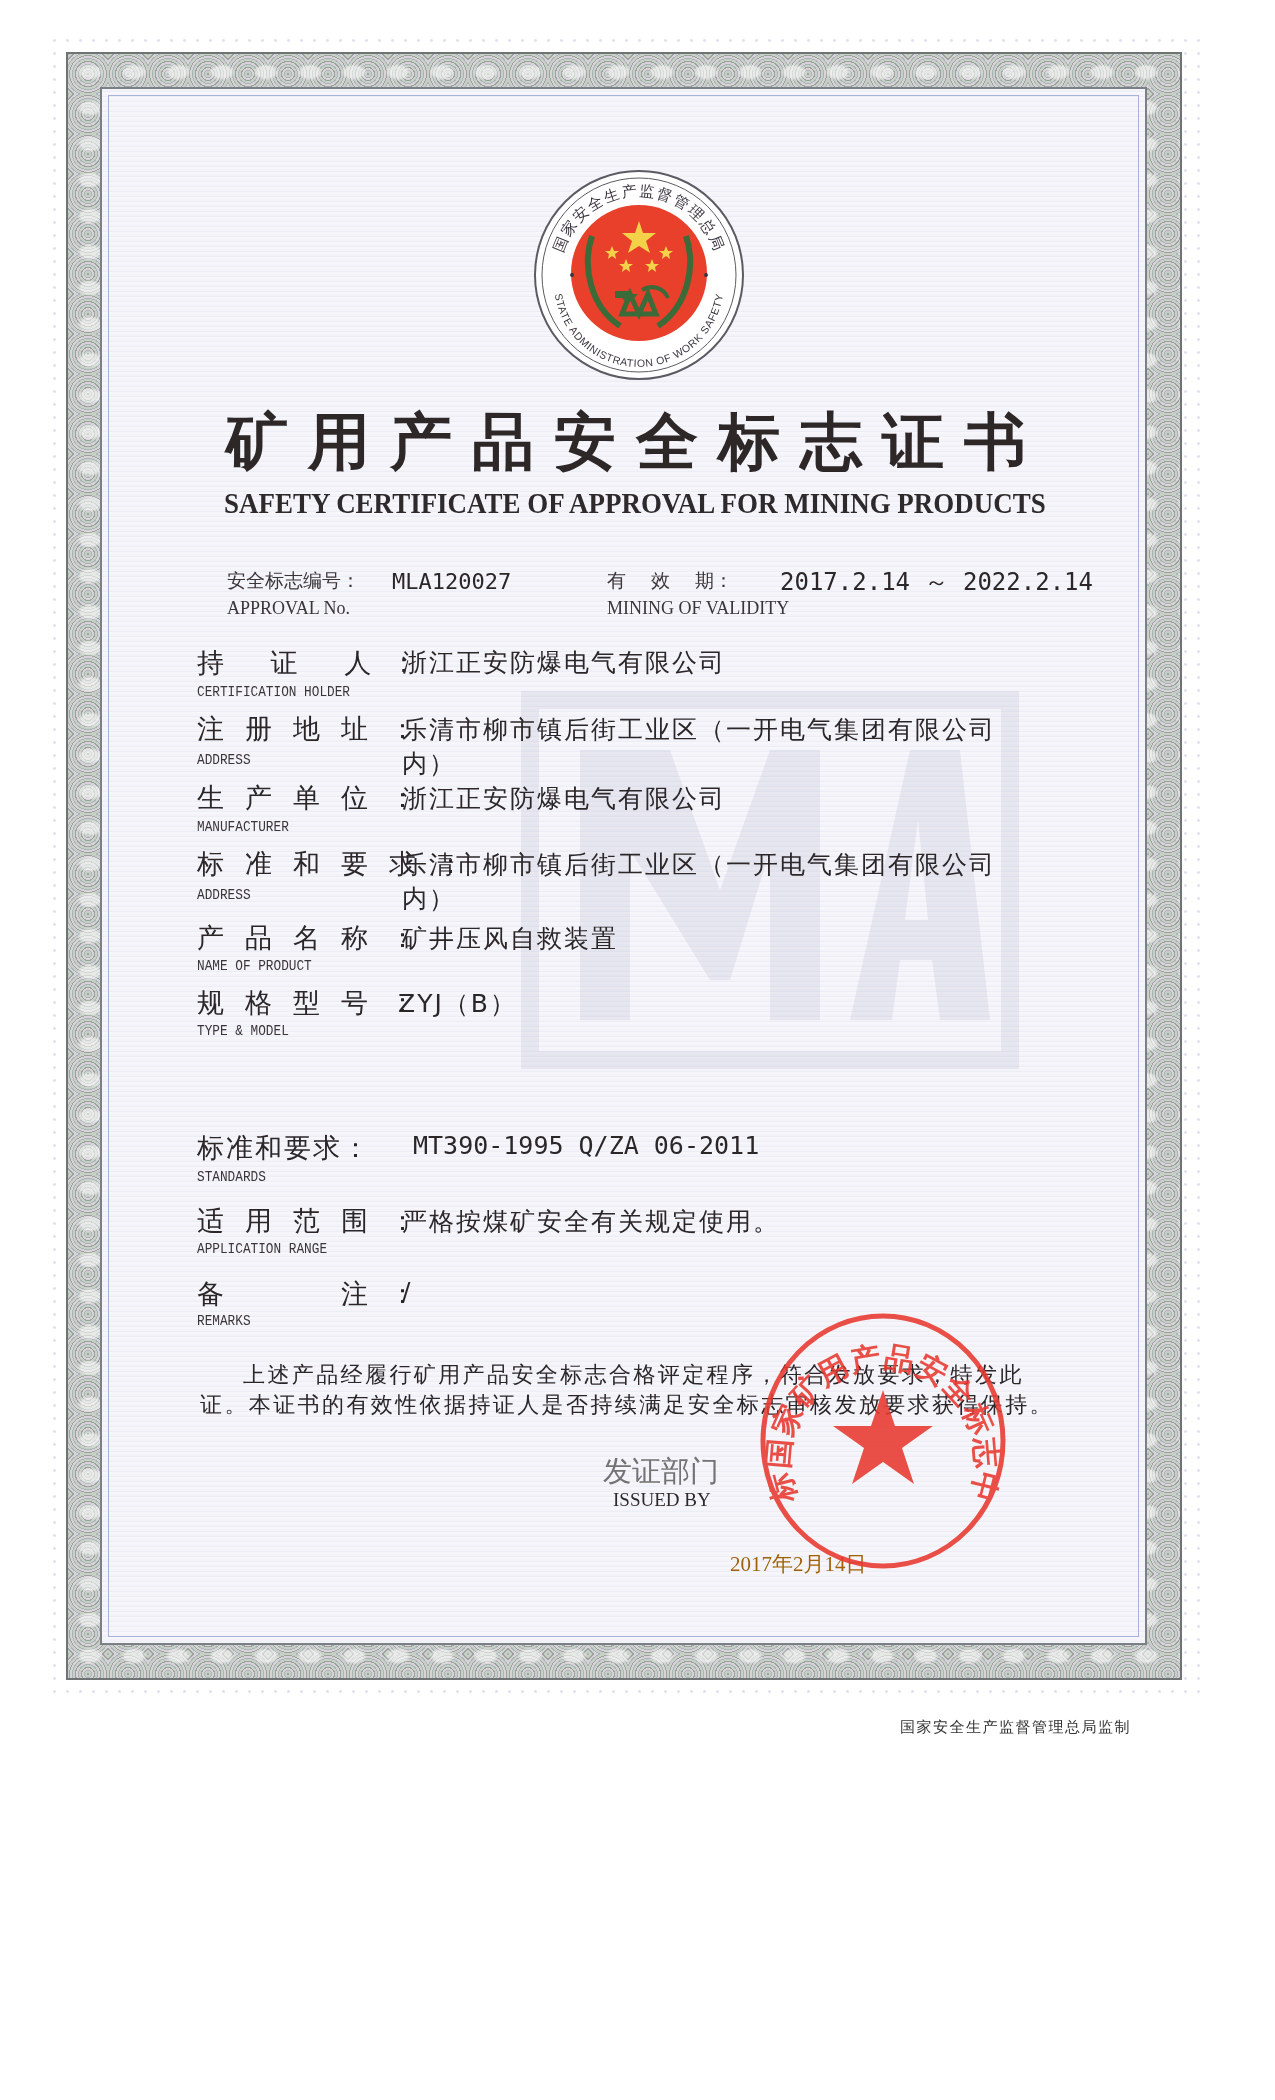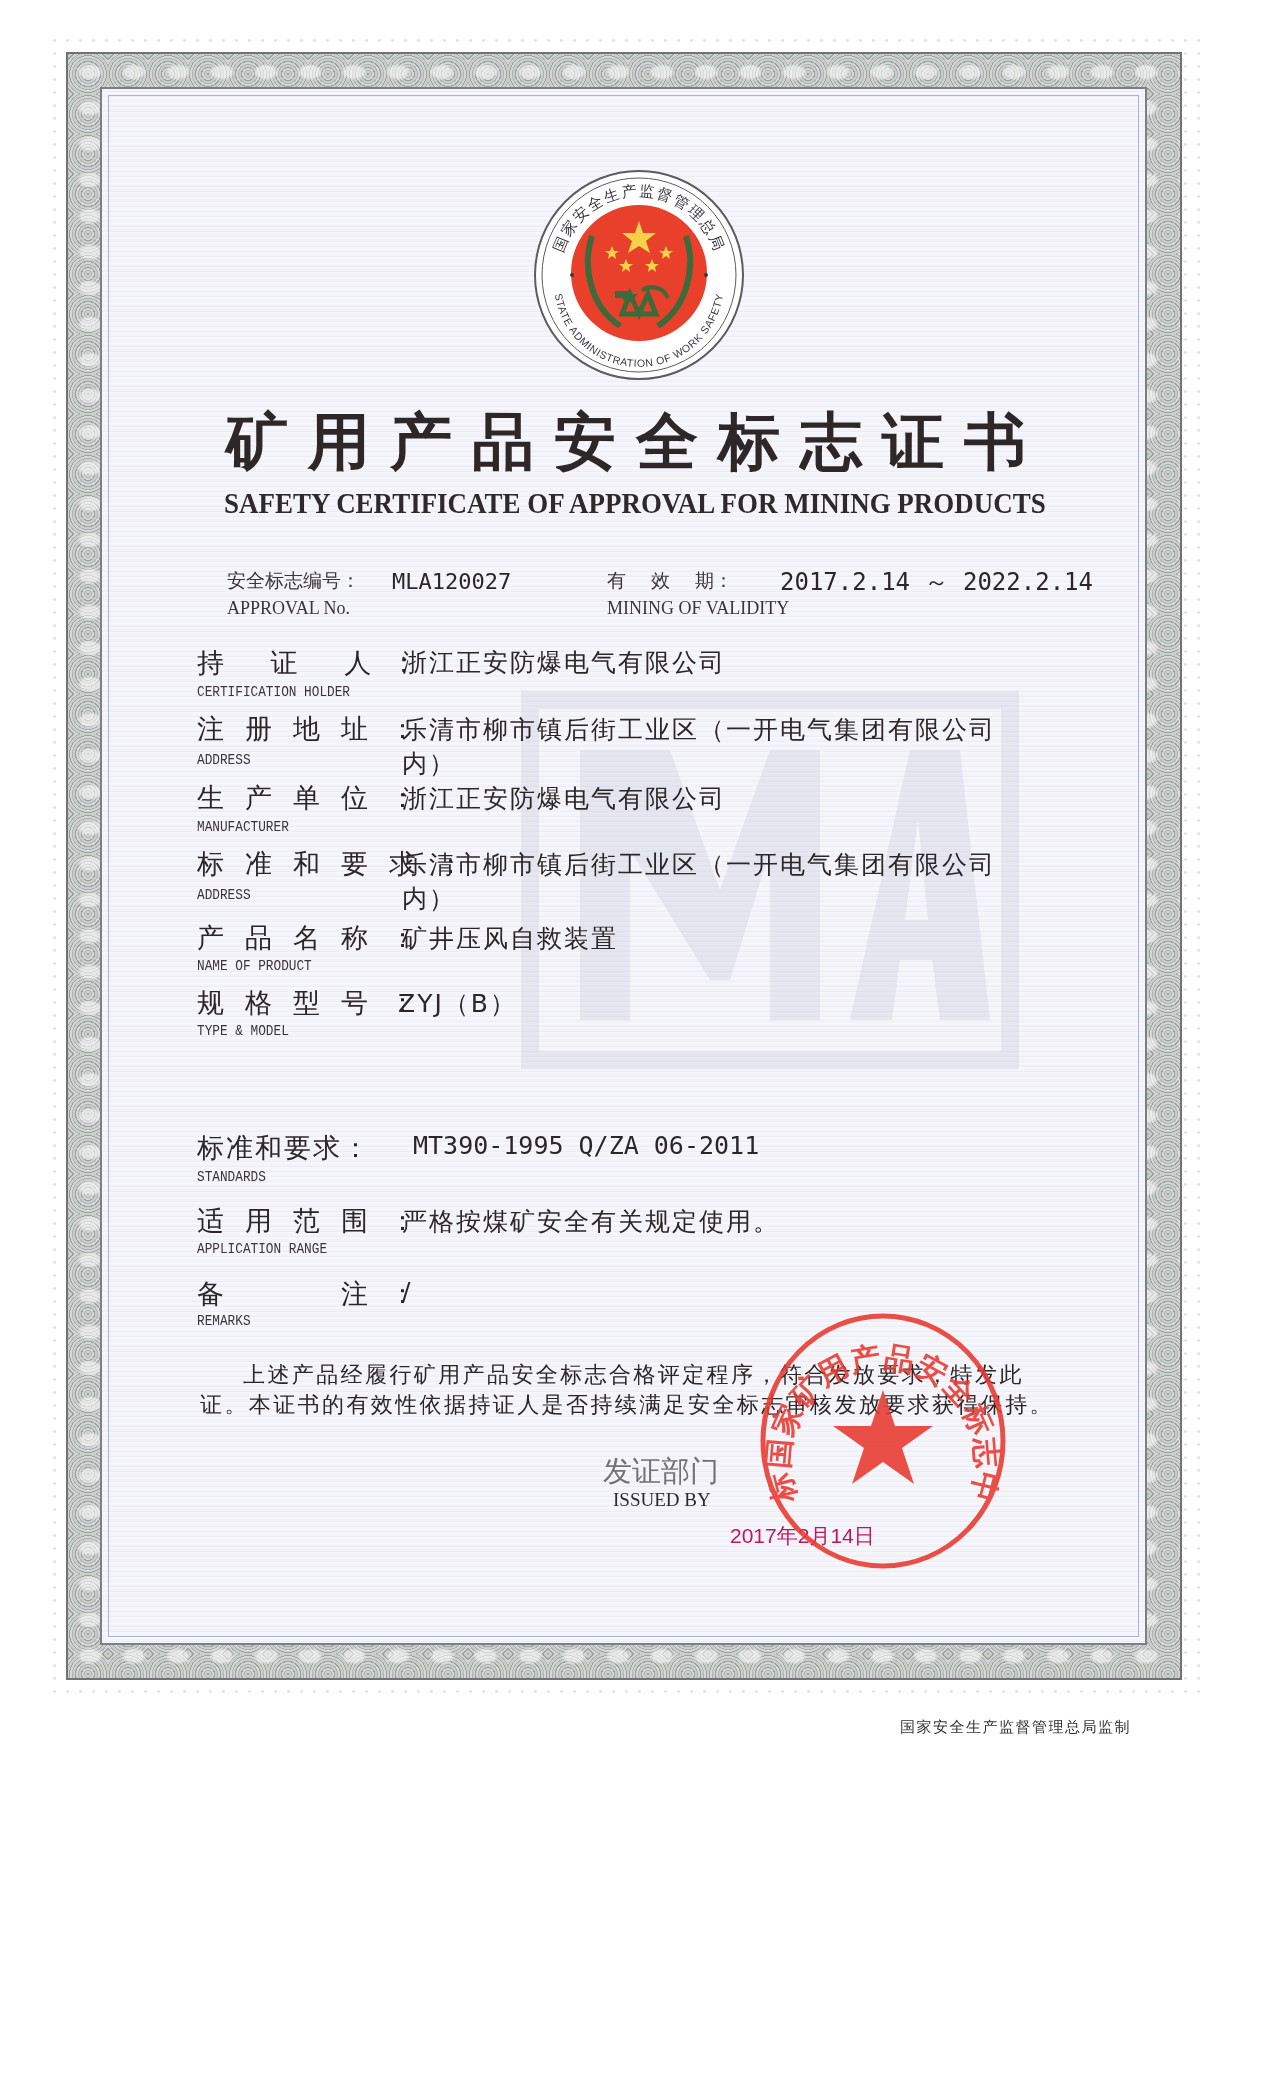--- a/index.html
+++ b/index.html
@@ -69,21 +69,21 @@
     transform: scaleX(0.85); transform-origin: left;
   }
   .field-val {
     font-family: "DejaVu Sans", sans-serif; font-size: 25px; color: #2b2628; letter-spacing: 2px;
   }
   .para {
     font-family: "DejaVu Sans", sans-serif; font-size: 22px; color: #2b2628; letter-spacing: 2.4px;
   }
   .issued-cn { font-family: "DejaVu Serif", serif; font-size: 29px; color: #737373; }
   .issued-en { font-family: "Liberation Serif", serif; font-size: 19px; color: #2e2a2c; }
-  .issued-date { font-family: Liberation Sans, sans-serif; font-size: 21px; color: #be185d; }
+  .issued-date { font-family: Liberation Serif, serif; font-size: 21px; color: #a16207; margin-top: 28px; }
   .seal { position: absolute; left: 758px; top: 1312px; width: 250px; height: 258px; z-index: 5; opacity: 0.88; }
   .footer { left: 900px; top: 1718px; font-family: "DejaVu Serif", serif; font-size: 15px; color: #333; letter-spacing: 1.5px; }
 </style>
 </head>
 <body>
 
 <div class="dots"></div>
 <div class="frame"></div>
 <div class="inner"></div>
 

